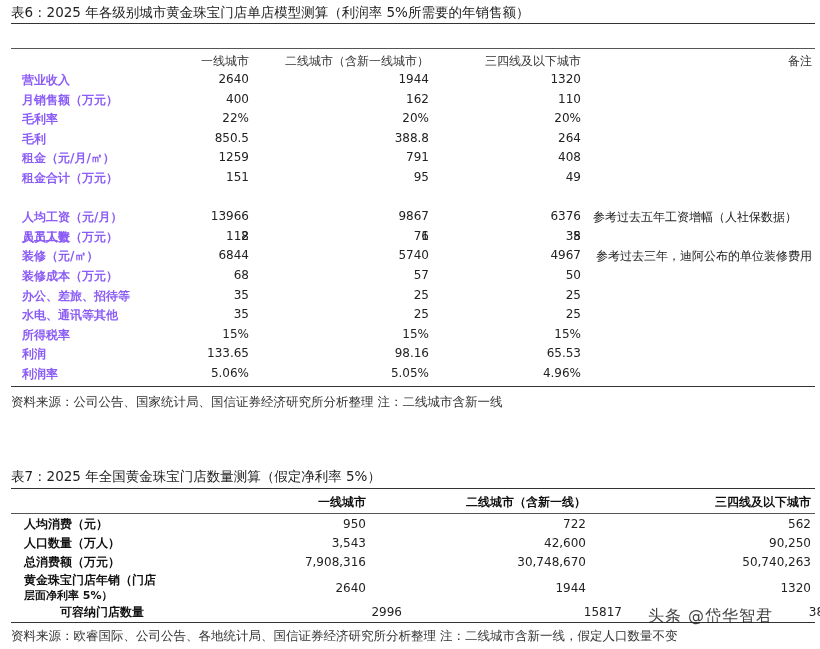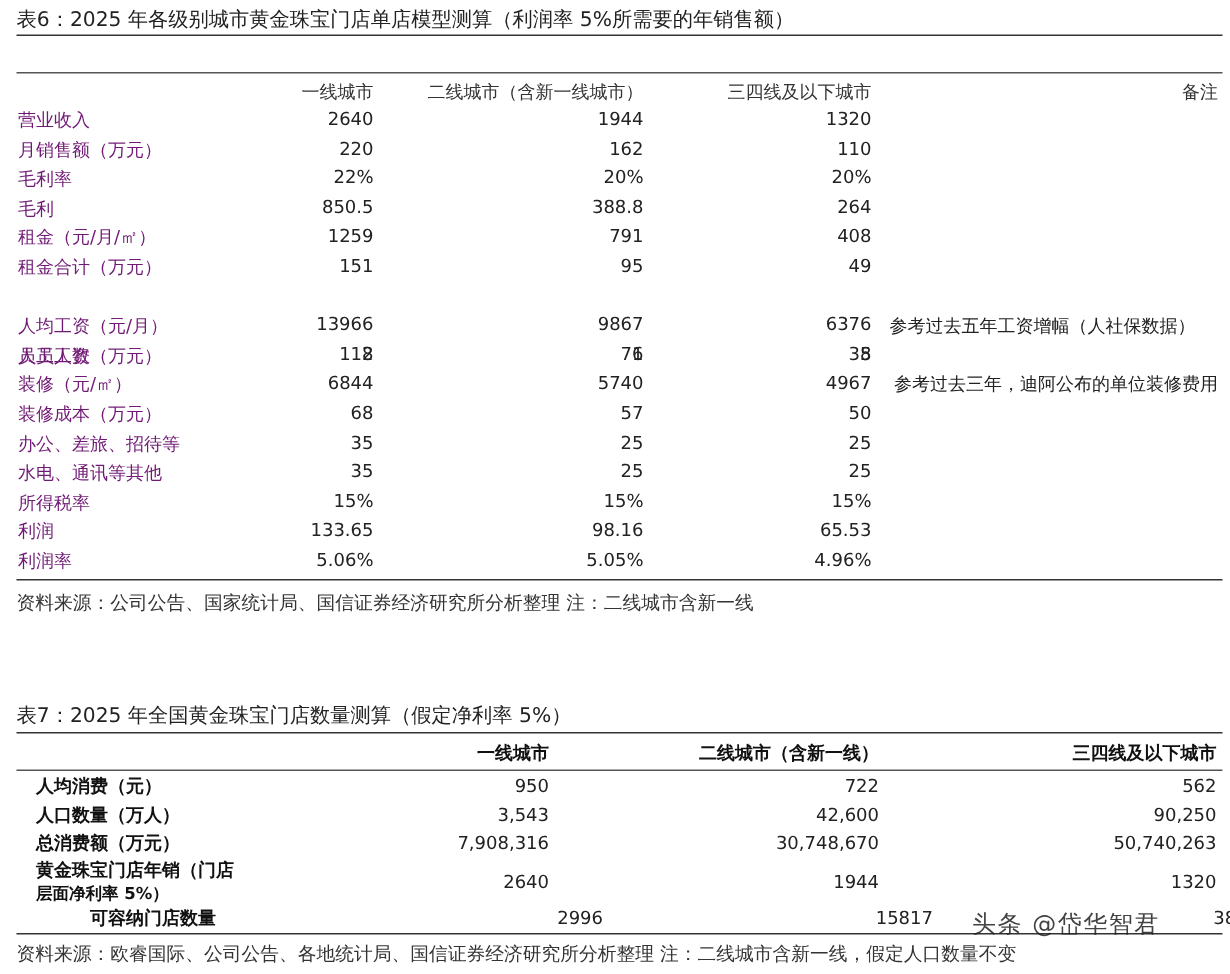--- a/index.html
+++ b/index.html
@@ -6,21 +6,21 @@
     body { width:820px; height:649px; position:relative; overflow:hidden;
            font-family:"DejaVu Sans", "Liberation Sans", sans-serif; color:#222; }
     .title { position:absolute; left:11px; font-size:13.5px; color:#222; white-space:nowrap; }
     .rule { position:absolute; left:11px; height:0; border-top:1.4px solid #333; }
     .rule.thin { border-top:1px solid #555; }
     .src { position:absolute; left:11px; font-size:12.5px; color:#333; white-space:nowrap; }
 
     
     .t6row { position:absolute; left:11px; width:804px; height:19.7px; font-size:12px; }
     .t6row .c { position:absolute; top:0; white-space:nowrap; }
-    .t6row .lbl { left:1px; font-weight:normal; color:#701a75; }
+    .t6row .lbl { left:11px; font-weight:bold; color:#8b5cf6; }
     .t6row .v1 { right:566px; text-align:right; }
     .t6row .v2 { right:386px; text-align:right; }
     .t6row .v3 { right:234px; text-align:right; }
     .t6row .note { right:3px; text-align:right; }
     .t6head .c { color:#333; }
 
     
     .t7row { position:absolute; left:11px; width:804px; font-size:12px; }
     .t7row .c { position:absolute; white-space:nowrap; }
     .t7row .lbl { left:13px; font-weight:bold; color:#111; line-height:15px; }
@@ -48,21 +48,21 @@
 
 <div class="t6row" style="top:72px;">
   <span class="c lbl">营业收入</span>
   <span class="c v1">2640</span>
   <span class="c v2">1944</span>
   <span class="c v3">1320</span>
   <span class="c note"></span>
 </div>
 <div class="t6row" style="top:92px;">
   <span class="c lbl">月销售额（万元）</span>
-  <span class="c v1">220</span>
+  <span class="c v1">400</span>
   <span class="c v2">162</span>
   <span class="c v3">110</span>
   <span class="c note"></span>
 </div>
 <div class="t6row" style="top:111px;">
   <span class="c lbl">毛利率</span>
   <span class="c v1">22%</span>
   <span class="c v2">20%</span>
   <span class="c v3">20%</span>
   <span class="c note"></span>

